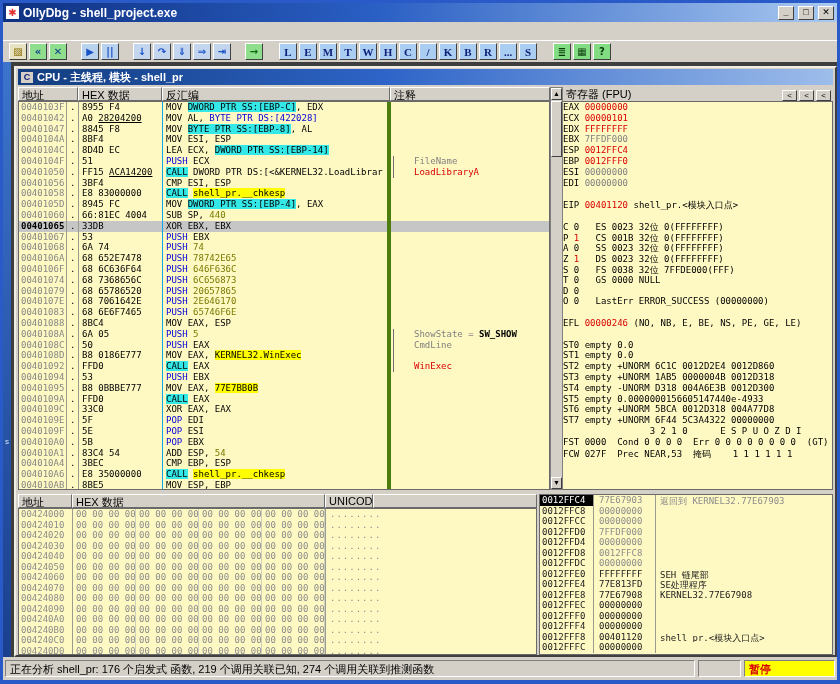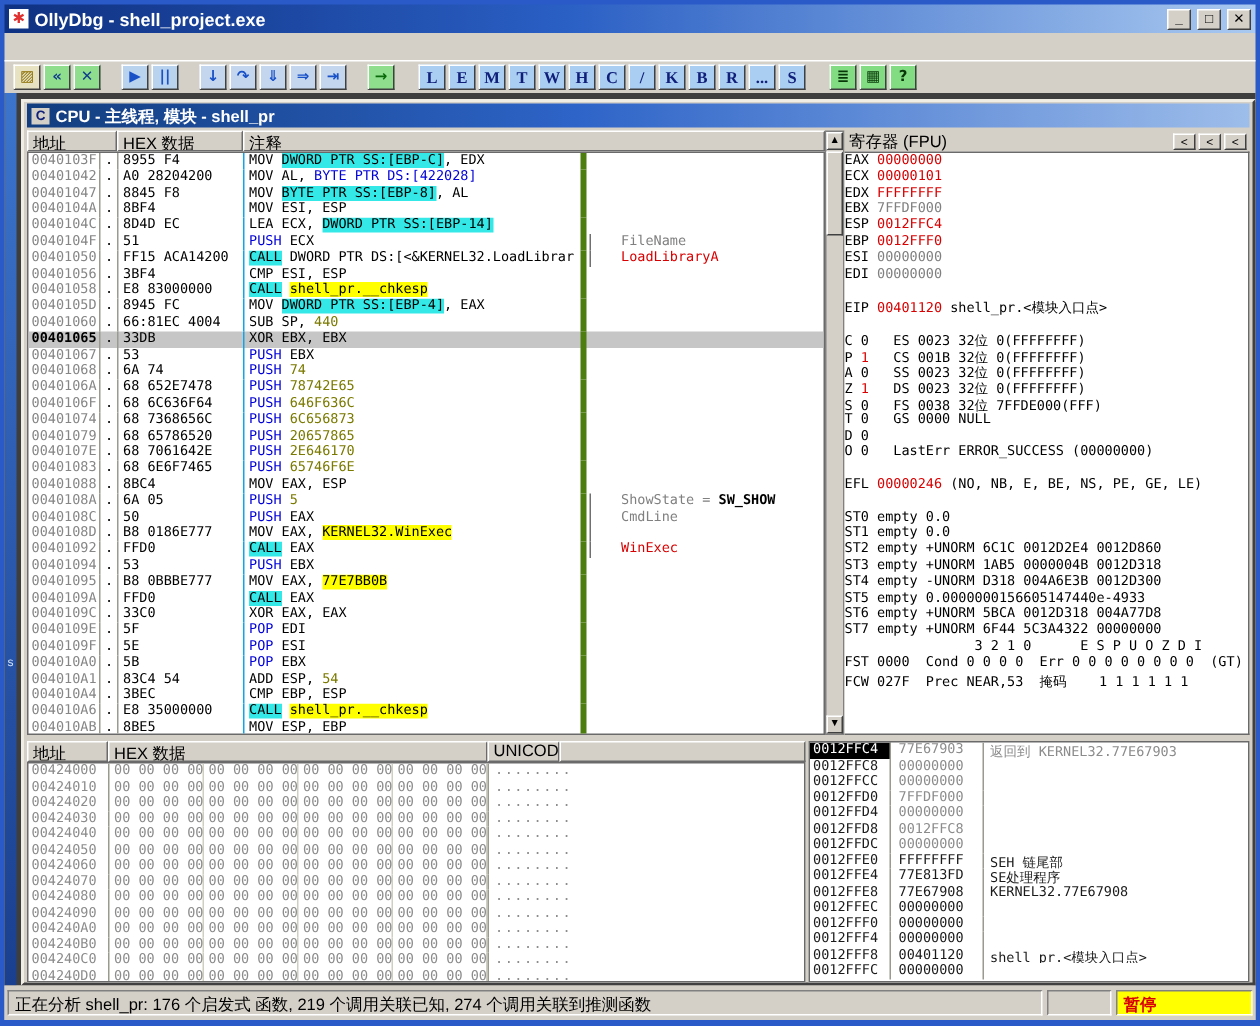--- a/index.html
+++ b/index.html
@@ -36,33 +36,33 @@
   .cpuwin{position:absolute;left:11px;top:4px;width:823px;height:591px;background:#d4d0c8;
     border:2px solid;border-color:#f0ede4 #404040 #404040 #f0ede4}
   .cputitle{position:absolute;left:2px;top:1px;right:2px;height:16px;
     background:linear-gradient(90deg,#123d7e 0%,#2e64c8 45%,#9dbdea 100%);
     display:flex;align-items:center;gap:4px;padding:0 3px;color:#fff;font-size:11px;font-weight:bold}
   .cpu-icon{width:12px;height:11px;background:#d4d0c8;color:#10207a;font-size:9px;line-height:11px;text-align:center;font-weight:bold}
 
   .colhead{position:absolute;height:14px;display:flex;background:#d4d0c8;font-size:11px;color:#000}
   .colhead .cell{border:1px solid;border-color:#fff #6a6a6a #6a6a6a #fff;padding:0 3px;overflow:hidden;white-space:nowrap}
 
-  .pane{position:absolute;background:#ffffff;border:1px solid #6a6a6a;overflow:hidden}
+  .pane{position:absolute;background:#fef9c3;border:1px solid #6a6a6a;overflow:hidden}
 
   
   .drow{display:flex;height:10.8px;align-items:center}
   .drow.sel{background:#c6c6c6}
   .daddr{width:48px;color:#868686;border-right:1px solid #9a9a8e;padding-left:2px;height:100%}
   .drow.sel .daddr{color:#000;font-weight:bold}
   .ddot{width:12px;border-right:1px solid #9a9a8e;padding-left:3px;height:100%}
   .dbytes{width:84px;border-right:1px solid #0ea5e9;padding-left:3px;height:100%;overflow:hidden}
   .dinstr{width:228px;border-right:4px solid #4d7c0f;padding-left:3px;height:100%;overflow:hidden}
   .dcomm{flex:1;padding-left:20px;height:100%;overflow:hidden}
   .dcomm.br{border-left:1px solid #707070;margin-left:2px}
-  .u{}
+  .u{text-decoration:underline}
 
   .seg-k{color:#0000d8}.seg-i{color:#7a7a00}.seg-m{background:#35e8e8;color:#000}
   .seg-y{background:#ffff00;color:#000}.seg-r{color:#d80000}.seg-g{color:#808080}.seg-b{color:#000;font-weight:bold}
 
   
   .vscroll{position:absolute;width:13px;background:#d4d0c8;border:1px solid #808080}
   .sbtn{height:12px;background:#d4d0c8;border:1px solid;border-color:#fff #404040 #404040 #fff;
     font-size:7px;text-align:center;line-height:10px;color:#000}
   .sthumb{height:56px;margin-top:1px;background:#d4d0c8;border:1px solid;border-color:#fff #404040 #404040 #fff}
   .sfill{position:absolute;bottom:0;left:0;right:0}
@@ -147,20 +147,21 @@
 
     <div class="cpuwin">
       <div class="cputitle">
         <span class="cpu-icon">C</span>
         <span>CPU - 主线程, 模块 - shell_pr</span>
       </div>
 
       <div class="colhead" style="left:2px;top:19px;width:532px">
         <span class="cell" style="width:60px">地址</span>
         <span class="cell" style="width:84px">HEX 数据</span>
+        <span class="cell" style="width:228px">反汇编</span>
         <span class="cell" style="flex:1">注释</span>
       </div>
 
       <div class="pane mono" style="left:2px;top:33px;width:532px;height:389px" id="disasm-body"><div class="drow"><span class="daddr">0040103F</span><span class="ddot">.</span><span class="dbytes">8955 F4</span><span class="dinstr"><span>MOV </span><span class="seg-m">DWORD PTR SS:[EBP-C]</span><span>, EDX</span></span><span class="dcomm"></span></div><div class="drow"><span class="daddr">00401042</span><span class="ddot">.</span><span class="dbytes">A0 <span class="u">28204200</span></span><span class="dinstr"><span>MOV AL, </span><span class="seg-k">BYTE PTR DS:[422028]</span></span><span class="dcomm"></span></div><div class="drow"><span class="daddr">00401047</span><span class="ddot">.</span><span class="dbytes">8845 F8</span><span class="dinstr"><span>MOV </span><span class="seg-m">BYTE PTR SS:[EBP-8]</span><span>, AL</span></span><span class="dcomm"></span></div><div class="drow"><span class="daddr">0040104A</span><span class="ddot">.</span><span class="dbytes">8BF4</span><span class="dinstr"><span>MOV ESI, ESP</span></span><span class="dcomm"></span></div><div class="drow"><span class="daddr">0040104C</span><span class="ddot">.</span><span class="dbytes">8D4D EC</span><span class="dinstr"><span>LEA ECX, </span><span class="seg-m">DWORD PTR SS:[EBP-14]</span></span><span class="dcomm"></span></div><div class="drow"><span class="daddr">0040104F</span><span class="ddot">.</span><span class="dbytes">51</span><span class="dinstr"><span class="seg-k">PUSH</span><span> ECX</span></span><span class="dcomm br"><span class="seg-g">FileName</span></span></div><div class="drow"><span class="daddr">00401050</span><span class="ddot">.</span><span class="dbytes">FF15 <span class="u">ACA14200</span></span><span class="dinstr"><span class="seg-m">CALL</span><span> DWORD PTR DS:[&lt;&amp;KERNEL32.LoadLibrar</span></span><span class="dcomm br"><span class="seg-r">LoadLibraryA</span></span></div><div class="drow"><span class="daddr">00401056</span><span class="ddot">.</span><span class="dbytes">3BF4</span><span class="dinstr"><span>CMP ESI, ESP</span></span><span class="dcomm"></span></div><div class="drow"><span class="daddr">00401058</span><span class="ddot">.</span><span class="dbytes">E8 83000000</span><span class="dinstr"><span class="seg-m">CALL</span><span> </span><span class="seg-y">shell_pr.__chkesp</span></span><span class="dcomm"></span></div><div class="drow"><span class="daddr">0040105D</span><span class="ddot">.</span><span class="dbytes">8945 FC</span><span class="dinstr"><span>MOV </span><span class="seg-m">DWORD PTR SS:[EBP-4]</span><span>, EAX</span></span><span class="dcomm"></span></div><div class="drow"><span class="daddr">00401060</span><span class="ddot">.</span><span class="dbytes">66:81EC 4004</span><span class="dinstr"><span>SUB SP, </span><span class="seg-i">440</span></span><span class="dcomm"></span></div><div class="drow sel"><span class="daddr">00401065</span><span class="ddot">.</span><span class="dbytes">33DB</span><span class="dinstr"><span>XOR EBX, EBX</span></span><span class="dcomm"></span></div><div class="drow"><span class="daddr">00401067</span><span class="ddot">.</span><span class="dbytes">53</span><span class="dinstr"><span class="seg-k">PUSH</span><span> EBX</span></span><span class="dcomm"></span></div><div class="drow"><span class="daddr">00401068</span><span class="ddot">.</span><span class="dbytes">6A 74</span><span class="dinstr"><span class="seg-k">PUSH</span><span> </span><span class="seg-i">74</span></span><span class="dcomm"></span></div><div class="drow"><span class="daddr">0040106A</span><span class="ddot">.</span><span class="dbytes">68 652E7478</span><span class="dinstr"><span class="seg-k">PUSH</span><span> </span><span class="seg-i">78742E65</span></span><span class="dcomm"></span></div><div class="drow"><span class="daddr">0040106F</span><span class="ddot">.</span><span class="dbytes">68 6C636F64</span><span class="dinstr"><span class="seg-k">PUSH</span><span> </span><span class="seg-i">646F636C</span></span><span class="dcomm"></span></div><div class="drow"><span class="daddr">00401074</span><span class="ddot">.</span><span class="dbytes">68 7368656C</span><span class="dinstr"><span class="seg-k">PUSH</span><span> </span><span class="seg-i">6C656873</span></span><span class="dcomm"></span></div><div class="drow"><span class="daddr">00401079</span><span class="ddot">.</span><span class="dbytes">68 65786520</span><span class="dinstr"><span class="seg-k">PUSH</span><span> </span><span class="seg-i">20657865</span></span><span class="dcomm"></span></div><div class="drow"><span class="daddr">0040107E</span><span class="ddot">.</span><span class="dbytes">68 7061642E</span><span class="dinstr"><span class="seg-k">PUSH</span><span> </span><span class="seg-i">2E646170</span></span><span class="dcomm"></span></div><div class="drow"><span class="daddr">00401083</span><span class="ddot">.</span><span class="dbytes">68 6E6F7465</span><span class="dinstr"><span class="seg-k">PUSH</span><span> </span><span class="seg-i">65746F6E</span></span><span class="dcomm"></span></div><div class="drow"><span class="daddr">00401088</span><span class="ddot">.</span><span class="dbytes">8BC4</span><span class="dinstr"><span>MOV EAX, ESP</span></span><span class="dcomm"></span></div><div class="drow"><span class="daddr">0040108A</span><span class="ddot">.</span><span class="dbytes">6A 05</span><span class="dinstr"><span class="seg-k">PUSH</span><span> </span><span class="seg-i">5</span></span><span class="dcomm br"><span class="seg-g">ShowState = </span><span class="seg-b">SW_SHOW</span></span></div><div class="drow"><span class="daddr">0040108C</span><span class="ddot">.</span><span class="dbytes">50</span><span class="dinstr"><span class="seg-k">PUSH</span><span> EAX</span></span><span class="dcomm br"><span class="seg-g">CmdLine</span></span></div><div class="drow"><span class="daddr">0040108D</span><span class="ddot">.</span><span class="dbytes">B8 0186E777</span><span class="dinstr"><span>MOV EAX, </span><span class="seg-y">KERNEL32.WinExec</span></span><span class="dcomm br"></span></div><div class="drow"><span class="daddr">00401092</span><span class="ddot">.</span><span class="dbytes">FFD0</span><span class="dinstr"><span class="seg-m">CALL</span><span> EAX</span></span><span class="dcomm br"><span class="seg-r">WinExec</span></span></div><div class="drow"><span class="daddr">00401094</span><span class="ddot">.</span><span class="dbytes">53</span><span class="dinstr"><span class="seg-k">PUSH</span><span> EBX</span></span><span class="dcomm"></span></div><div class="drow"><span class="daddr">00401095</span><span class="ddot">.</span><span class="dbytes">B8 0BBBE777</span><span class="dinstr"><span>MOV EAX, </span><span class="seg-y">77E7BB0B</span></span><span class="dcomm"></span></div><div class="drow"><span class="daddr">0040109A</span><span class="ddot">.</span><span class="dbytes">FFD0</span><span class="dinstr"><span class="seg-m">CALL</span><span> EAX</span></span><span class="dcomm"></span></div><div class="drow"><span class="daddr">0040109C</span><span class="ddot">.</span><span class="dbytes">33C0</span><span class="dinstr"><span>XOR EAX, EAX</span></span><span class="dcomm"></span></div><div class="drow"><span class="daddr">0040109E</span><span class="ddot">.</span><span class="dbytes">5F</span><span class="dinstr"><span class="seg-k">POP</span><span> EDI</span></span><span class="dcomm"></span></div><div class="drow"><span class="daddr">0040109F</span><span class="ddot">.</span><span class="dbytes">5E</span><span class="dinstr"><span class="seg-k">POP</span><span> ESI</span></span><span class="dcomm"></span></div><div class="drow"><span class="daddr">004010A0</span><span class="ddot">.</span><span class="dbytes">5B</span><span class="dinstr"><span class="seg-k">POP</span><span> EBX</span></span><span class="dcomm"></span></div><div class="drow"><span class="daddr">004010A1</span><span class="ddot">.</span><span class="dbytes">83C4 54</span><span class="dinstr"><span>ADD ESP, </span><span class="seg-i">54</span></span><span class="dcomm"></span></div><div class="drow"><span class="daddr">004010A4</span><span class="ddot">.</span><span class="dbytes">3BEC</span><span class="dinstr"><span>CMP EBP, ESP</span></span><span class="dcomm"></span></div><div class="drow"><span class="daddr">004010A6</span><span class="ddot">.</span><span class="dbytes">E8 35000000</span><span class="dinstr"><span class="seg-m">CALL</span><span> </span><span class="seg-y">shell_pr.__chkesp</span></span><span class="dcomm"></span></div><div class="drow"><span class="daddr">004010AB</span><span class="ddot">.</span><span class="dbytes">8BE5</span><span class="dinstr"><span>MOV ESP, EBP</span></span><span class="dcomm"></span></div></div>
 
       <div class="vscroll" style="left:534px;top:19px;height:403px">
         <div class="sbtn">▲</div>
         <div class="sthumb"></div>
         <div class="sbtn sfill">▼</div>
       </div>

